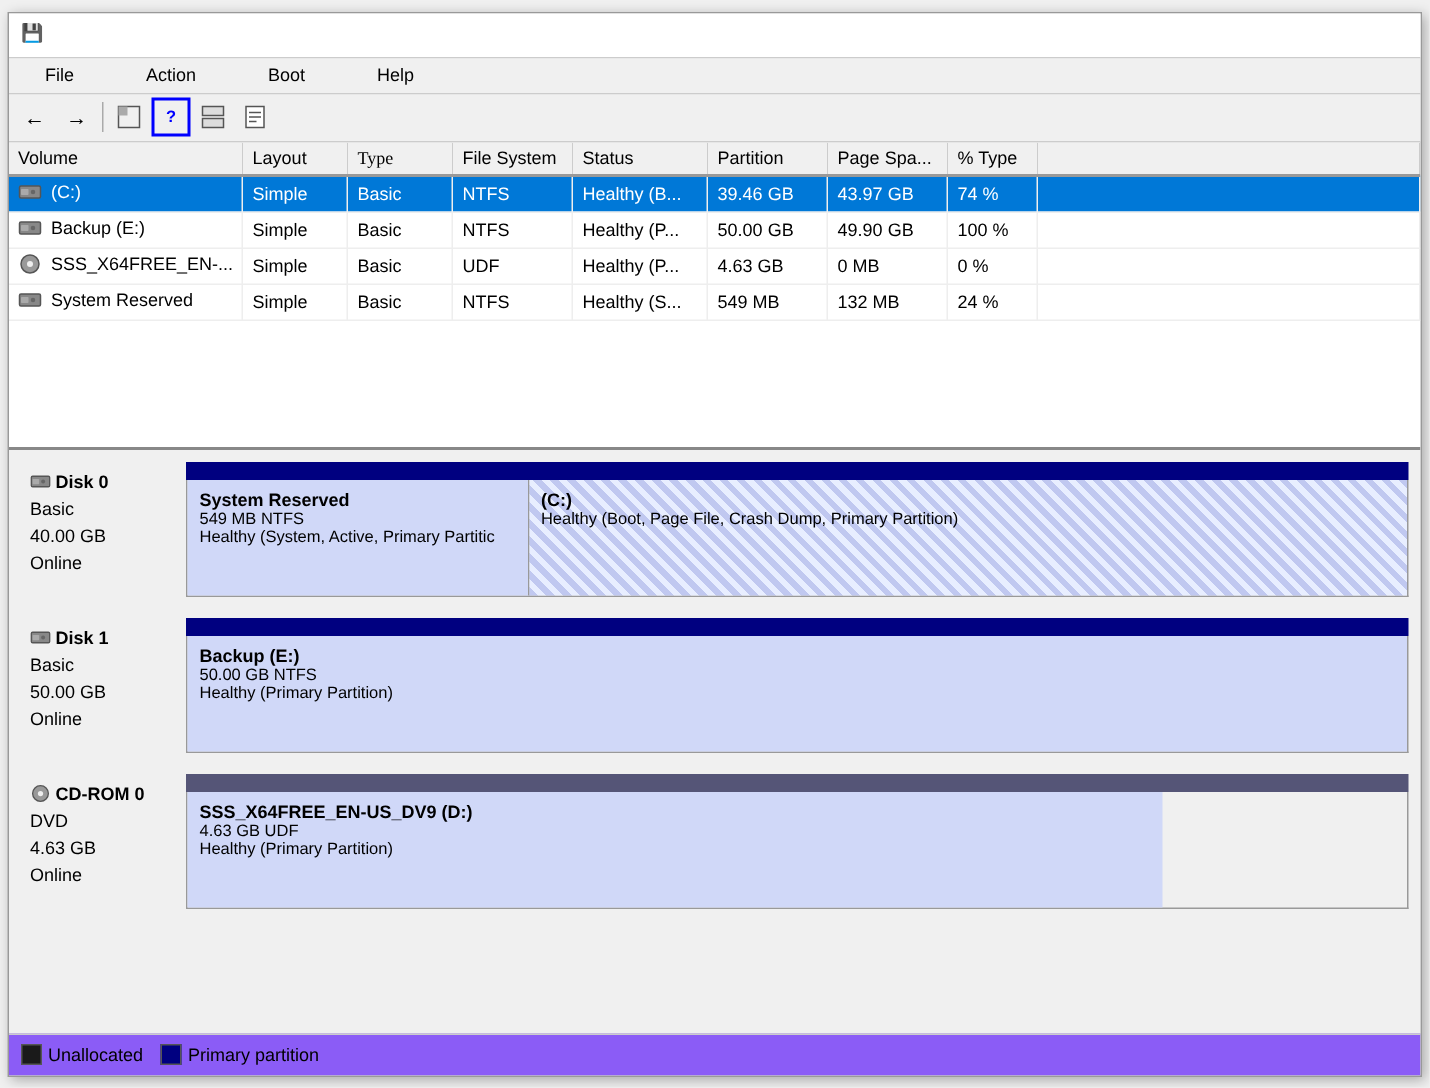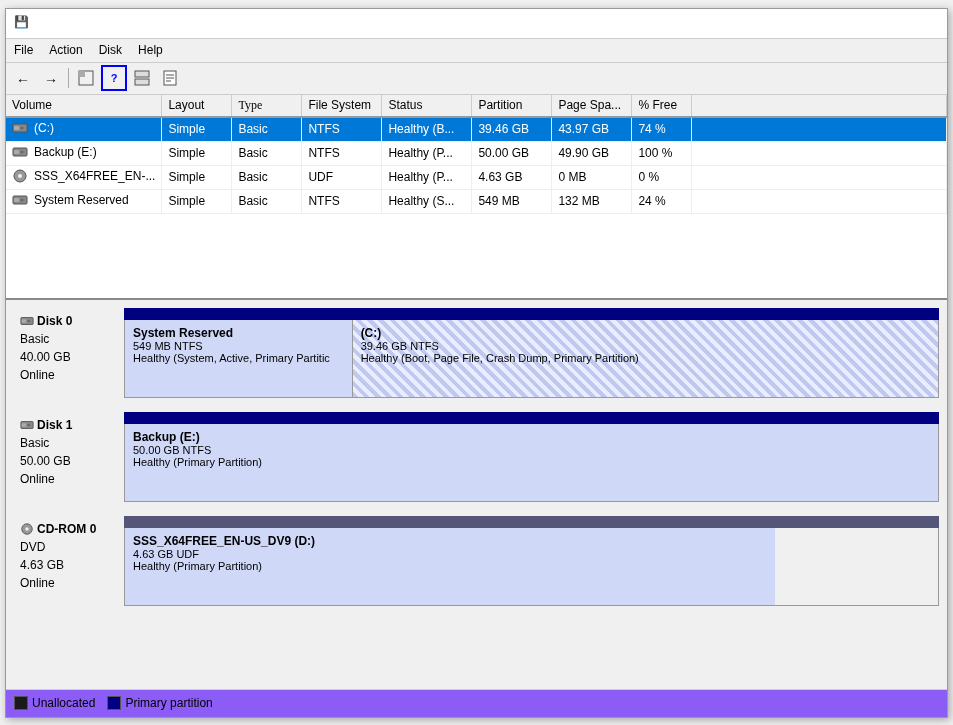--- a/index.html
+++ b/index.html
@@ -63,21 +63,21 @@
       color: #000;
     }
     .menu-bar {
       background: #f0f0f0;
       height: 24px;
       display: flex;
       align-items: center;
       border-bottom: 1px solid #ccc;
     }
     .menu-item {
-      padding: 2px 8px;
+      padding: 2px 24px;
       cursor: pointer;
       height: 100%;
       display: flex;
       align-items: center;
       font-size: 12px;
     }
     .toolbar {
       background: #f0f0f0;
       height: 32px;
       display: flex;
@@ -245,21 +245,21 @@
     <div class="title-bar-buttons">
       <button class="title-btn"></button>
       <button class="title-btn"></button>
       <button class="title-btn close"></button>
     </div>
   </div>
 
   <div class="menu-bar">
     <div class="menu-item">File</div>
     <div class="menu-item">Action</div>
-    <div class="menu-item">Disk</div>
+    <div class="menu-item">Boot</div>
     <div class="menu-item">Help</div>
   </div>
 
   <div class="toolbar">
     <button class="toolbar-btn">←</button>
     <button class="toolbar-btn">→</button>
     <div class="toolbar-sep"></div>
     <button class="toolbar-btn">
       <svg width="16" height="16" viewBox="0 0 16 16">
         <rect x="1" y="1" width="14" height="14" fill="none" stroke="#555" stroke-width="1"></rect>
@@ -289,21 +289,21 @@
       <table class="volume-table">
         <thead>
           <tr>
             <th style="min-width:140px;">Volume</th>
             <th style="min-width:70px;">Layout</th>
             <th style="min-width:70px;font-family:Liberation Serif, serif;">Type</th>
             <th style="min-width:80px;">File System</th>
             <th style="min-width:90px;">Status</th>
             <th style="min-width:80px;">Partition</th>
             <th style="min-width:80px;">Page Spa...</th>
-            <th style="min-width:60px;">% Free</th>
+            <th style="min-width:60px;">% Type</th>
             <th style="width:100%;"></th>
           </tr>
         </thead>
         <tbody id="volume-tbody">
         <tr class="selected">
     <td><span class="row-icon">
                   <svg width="16" height="16" viewBox="0 0 16 16" style="display:inline-block;vertical-align:middle;margin-right:2px;">
                     <rect x="1" y="4" width="14" height="8" rx="1" fill="#888" stroke="#555" stroke-width="1"></rect>
                     <rect x="2" y="6" width="5" height="4" rx="0.5" fill="#aaa"></rect>
                     <circle cx="10" cy="8" r="1.5" fill="#666"></circle>
@@ -391,21 +391,20 @@
           <div class="disk-bar-container">
             <div class="disk-header-bar"></div>
             <div class="disk-partitions">
               <div class="partition" style="width: 28%;">
       <div class="partition-name">System Reserved</div>
       <div class="partition-detail">549 MB NTFS</div>
       <div class="partition-detail">Healthy (System, Active, Primary Partitic</div>
     </div>
               <div class="partition hatched" style="width: 72%;">
       <div class="partition-name">(C:)</div>
-      <div class="partition-detail">39.46 GB NTFS</div>
       <div class="partition-detail">Healthy (Boot, Page File, Crash Dump, Primary Partition)</div>
     </div>
             </div>
           </div>
         </div>
         <div style="height: 6px;"></div>
         <div class="disk-row">
           <div class="disk-label">
     <div><svg width="14" height="14" viewBox="0 0 16 16" style="vertical-align:middle;margin-right:3px;">
                 <rect x="1" y="4" width="14" height="8" rx="1" fill="#888" stroke="#555" stroke-width="1"></rect>

